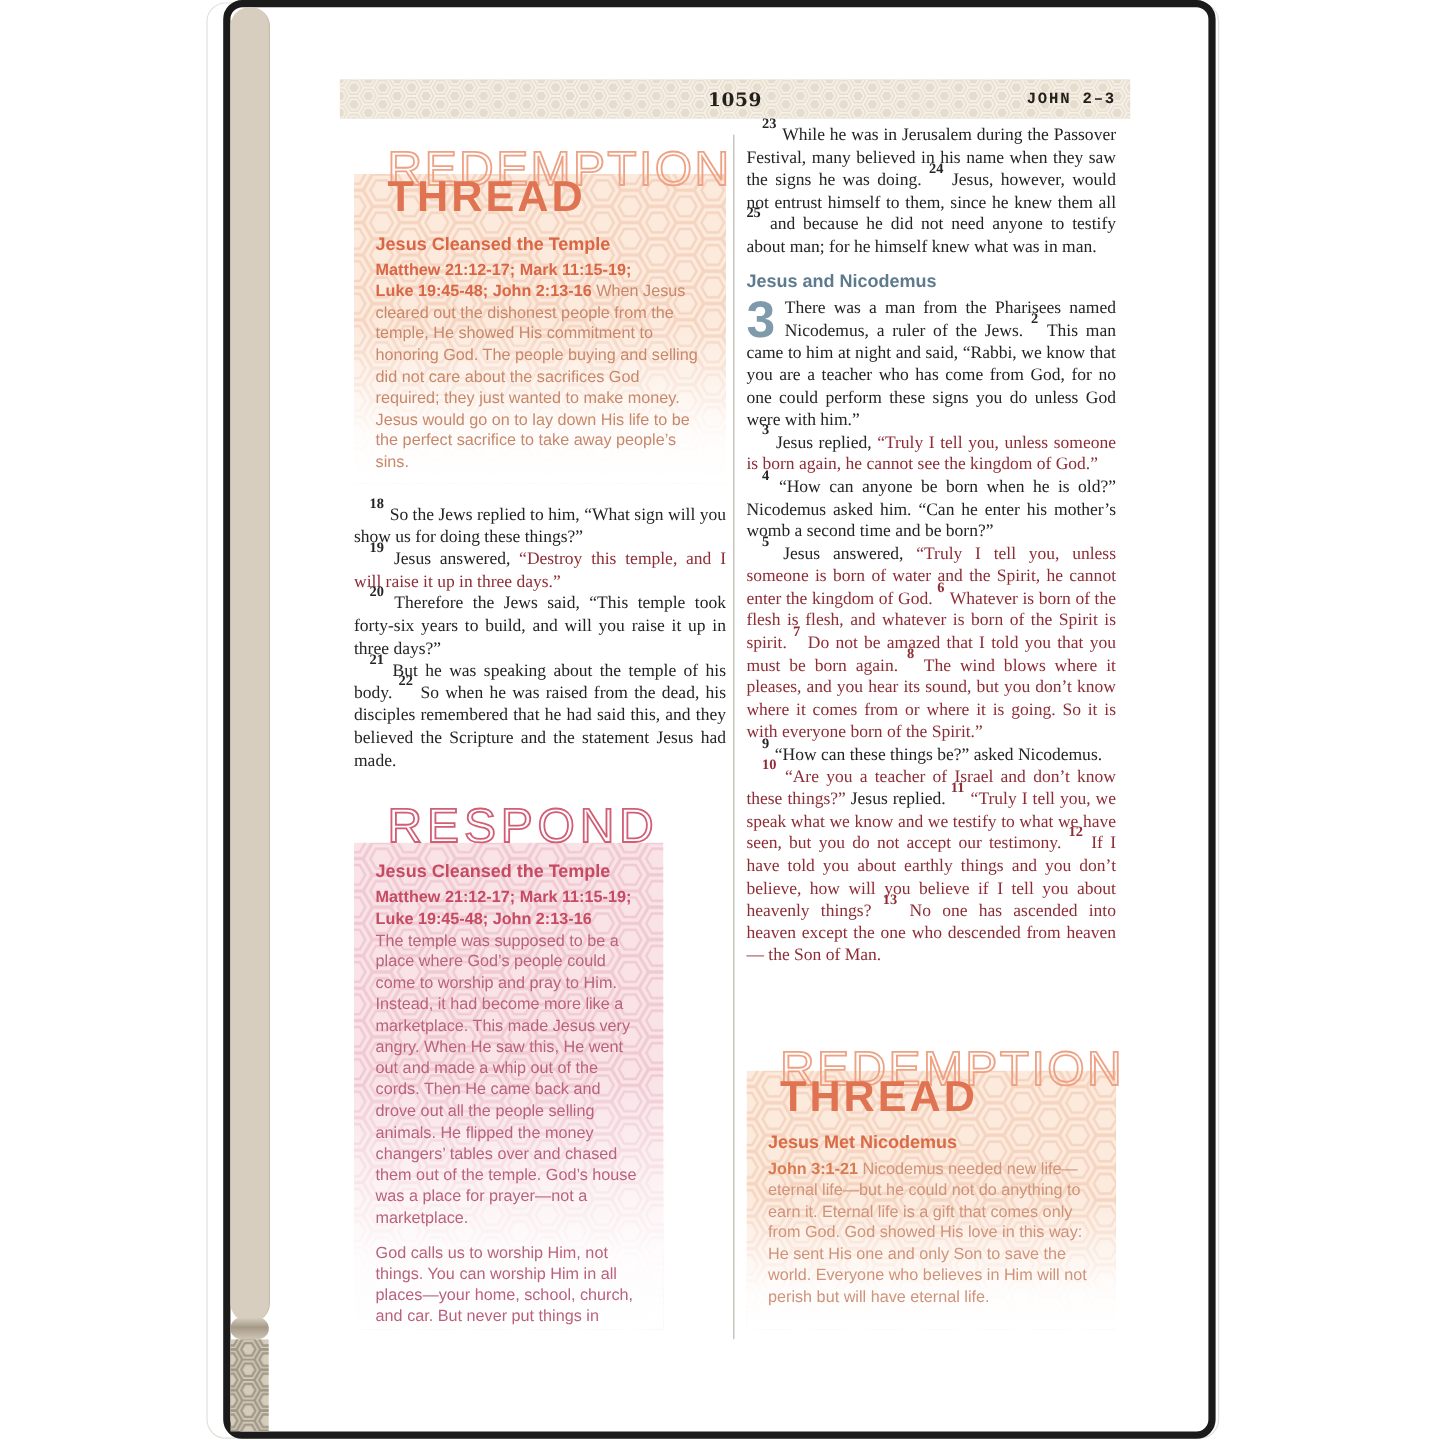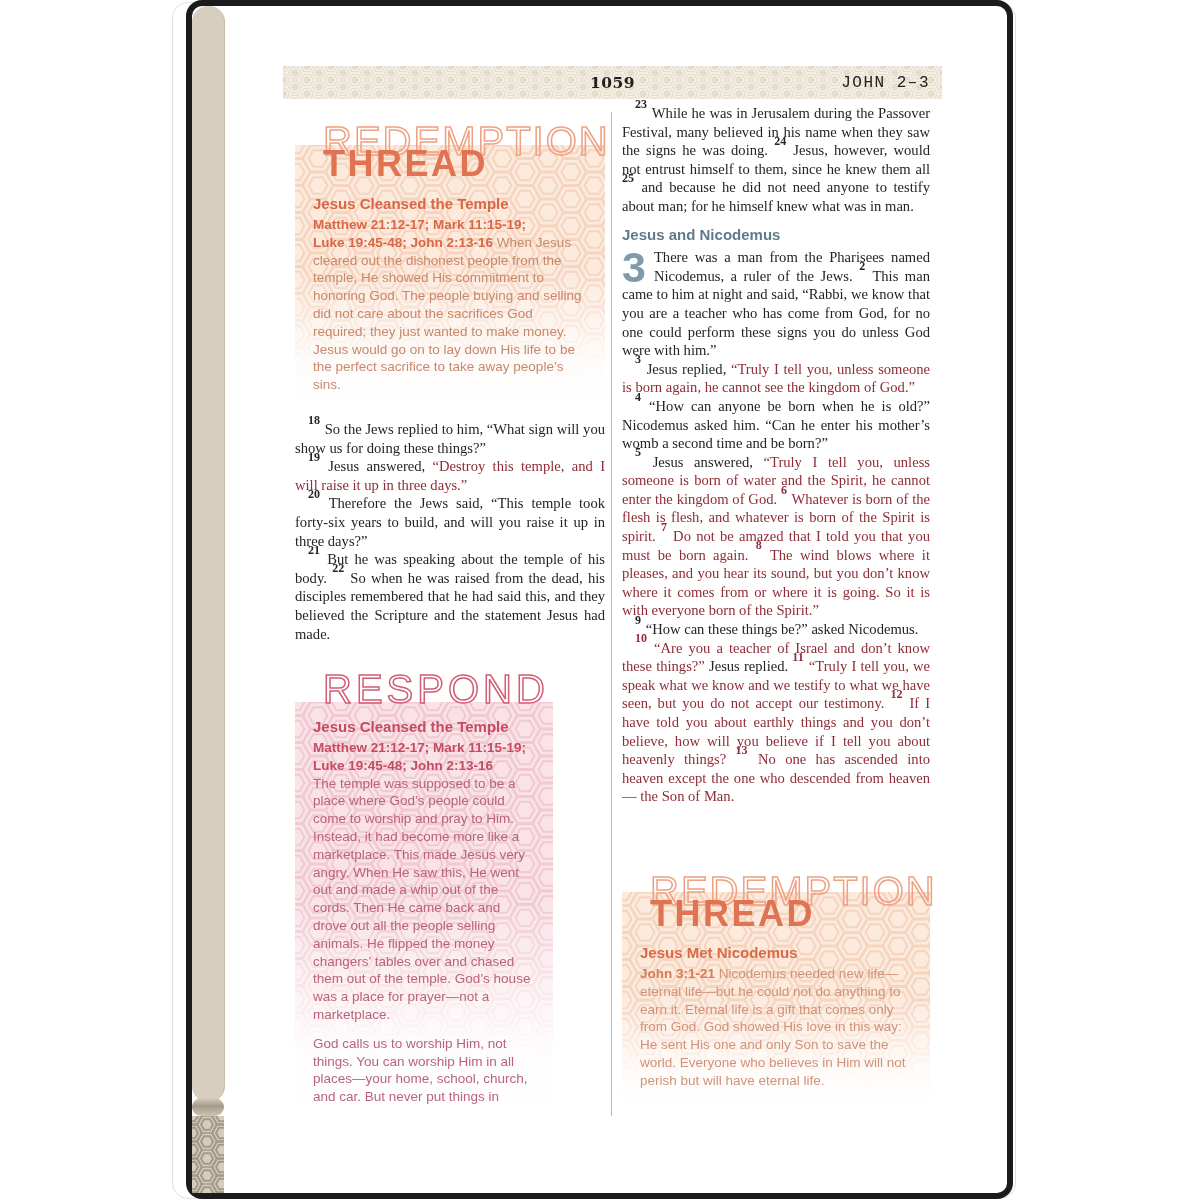--- a/index.html
+++ b/index.html
@@ -17,22 +17,22 @@
              border-right:1px solid #c7bcab;}
   #strip-shadow{left:192px;top:1098px;width:32px;height:18px;
              background:linear-gradient(180deg,#d8cec0 0%,#a59a87 45%,#cfc5b5 100%);}
   #strip-hex{left:192px;top:1116px;width:32px;height:77px;}
 
   
   #header-bar{left:283px;top:66px;width:659px;height:33px;}
   #header-bar .bar-text{position:absolute;top:0;height:33px;line-height:34px;color:#23201c;}
   #page-num{left:0;width:100%;text-align:center;font-family:"DejaVu Serif",serif;
             font-weight:700;font-size:15.5px;letter-spacing:0.5px;}
-  #book-ref{right:12px;font-family:"Liberation Mono",monospace;font-weight:400;
-            font-size:16px;letter-spacing:1.5px;}
+  #book-ref{right:12px;font-family:"Liberation Mono",monospace;font-weight:700;
+            font-size:13px;letter-spacing:1.5px;}
 
   
   #divider{left:611px;top:112px;width:1px;height:1004px;background:#bab6b0;}
 
   
   .sc{font-size:14.6px;line-height:18.6px;text-align:justify;color:#242424;}
   .vp{margin:0;text-indent:13px;}
   .vp.ni{text-indent:0;}
   .vn{font-weight:700;font-size:12px;line-height:0;position:relative;top:-4.5px;
       margin-right:1px;}

